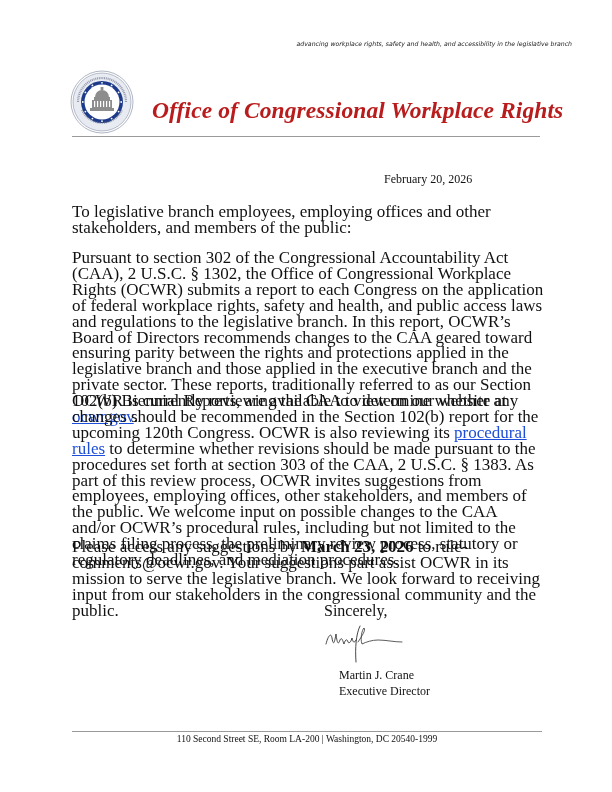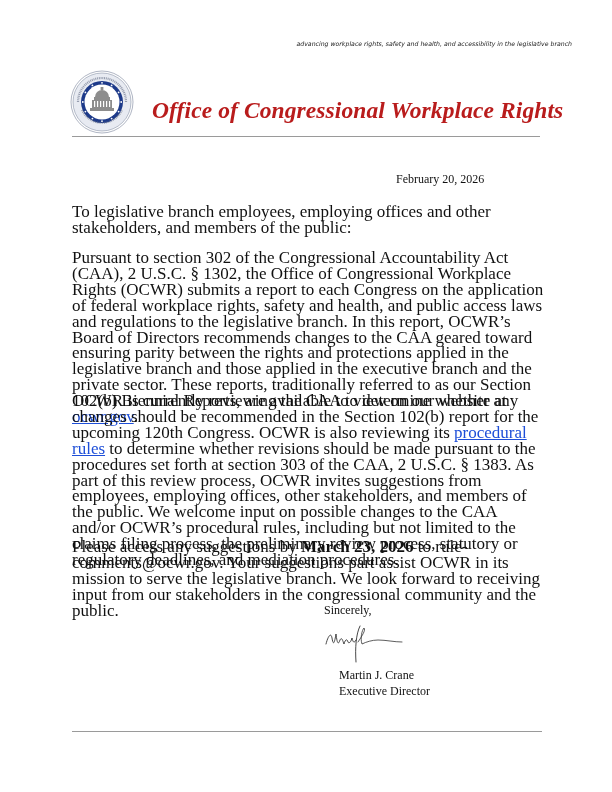--- a/index.html
+++ b/index.html
@@ -48,21 +48,21 @@
       position: absolute;
       left: 72px;
       top: 136px;
       width: 468px;
       height: 1px;
       background: #9a9a9a;
     }
     .date {
       position: absolute;
       top: 172px;
-      left: 396px;
+      left: 384px;
       font-size: 12px;
     }
     .body-text {
       position: absolute;
       left: 72px;
       width: 472px;
       font-size: 17px;
       line-height: 15.9px;
     }
     .salutation { top: 204px; }
@@ -71,21 +71,21 @@
     .p3 { top: 539px; }
     p { margin: 0; }
     a.link {
       color: #1d4ed8;
       text-decoration: underline;
     }
     .closing {
       position: absolute;
       left: 324px;
       top: 603px;
-      font-size: 12px;
+      font-size: 16px;
       line-height: 15.9px;
     }
     .signature {
       position: absolute;
       left: 322px;
       top: 620px;
       width: 84px;
       height: 44px;
     }
     .signer {
@@ -181,13 +181,14 @@
   </svg>
 </div>
 
 <div class="signer">
   <div>Martin J. Crane</div>
   <div>Executive Director</div>
 </div>
 
 <div class="footer-rule"></div>
 <div class="footer">
+  <div>110 Second Street SE, Room LA-200 | Washington, DC 20540-1999</div>
 </div>
 
 </body></html>

